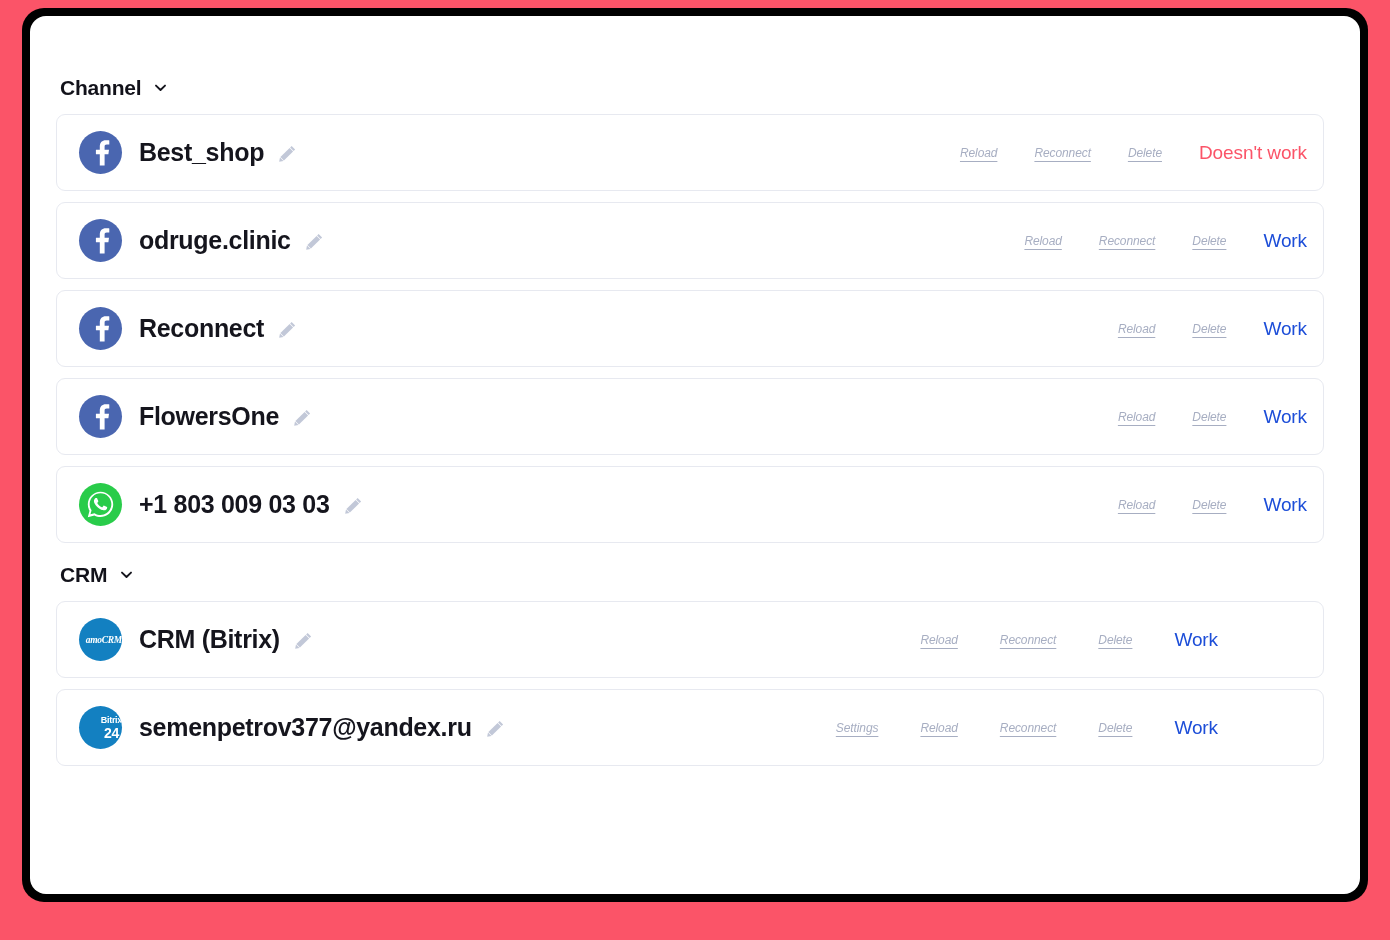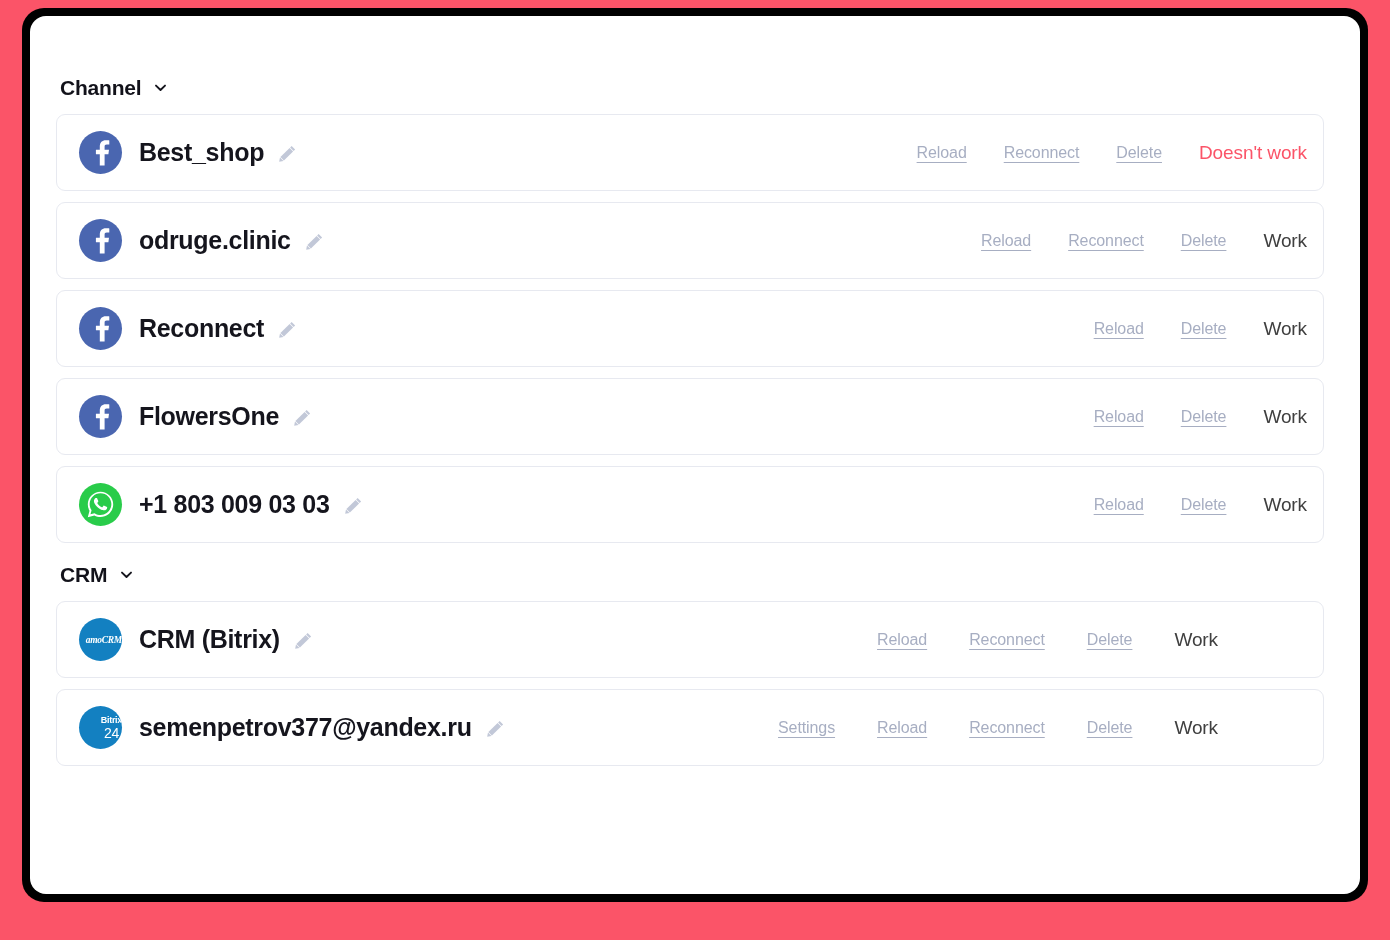--- a/index.html
+++ b/index.html
@@ -129,21 +129,21 @@
   }
   .avatar .bx-text .bx-top {
     display: block;
     font-size: 9px;
     font-weight: 700;
     letter-spacing: -0.3px;
   }
   .avatar .bx-text .bx-bottom {
     display: block;
     font-size: 14px;
-    font-weight: 400;
+    font-weight: 700;
     letter-spacing: -0.5px;
     margin-top: 1px;
   }
 
   .row-title {
     font-size: 25px;
     font-weight: 700;
     color: #15151d;
     letter-spacing: -0.3px;
     margin-left: 17px;
@@ -161,37 +161,38 @@
   .edit-icon svg { display: block; }
 
   .row-actions {
     margin-left: auto;
     display: flex;
     align-items: center;
     flex: 0 0 auto;
   }
 
   .action-link {
-    font-size: 16px;
+    font-size: 12px;
     color: #a7aec2;
     text-decoration: underline;
     text-underline-offset: 4px;
     text-decoration-thickness: 1.3px;
     cursor: pointer;
     white-space: nowrap;
     letter-spacing: -0.1px;
+    font-style: italic;
   }
 
   .status-text {
     font-size: 19px;
     white-space: nowrap;
     letter-spacing: -0.1px;
     cursor: pointer;
   }
-  .status-text.work { color: #404040; }
+  .status-text.work { color: #1d4ed8; }
   .status-text.broken { color: #fb5468; }
 
   
   .row-actions .action-link + .action-link,
   .row-actions .action-link + .status-text { margin-left: 37px; }
 
   .row-card.crm .row-actions .action-link + .action-link,
   .row-card.crm .row-actions .action-link + .status-text { margin-left: 42px; }
 
   .row-card.crm { padding-right: 105px; }

